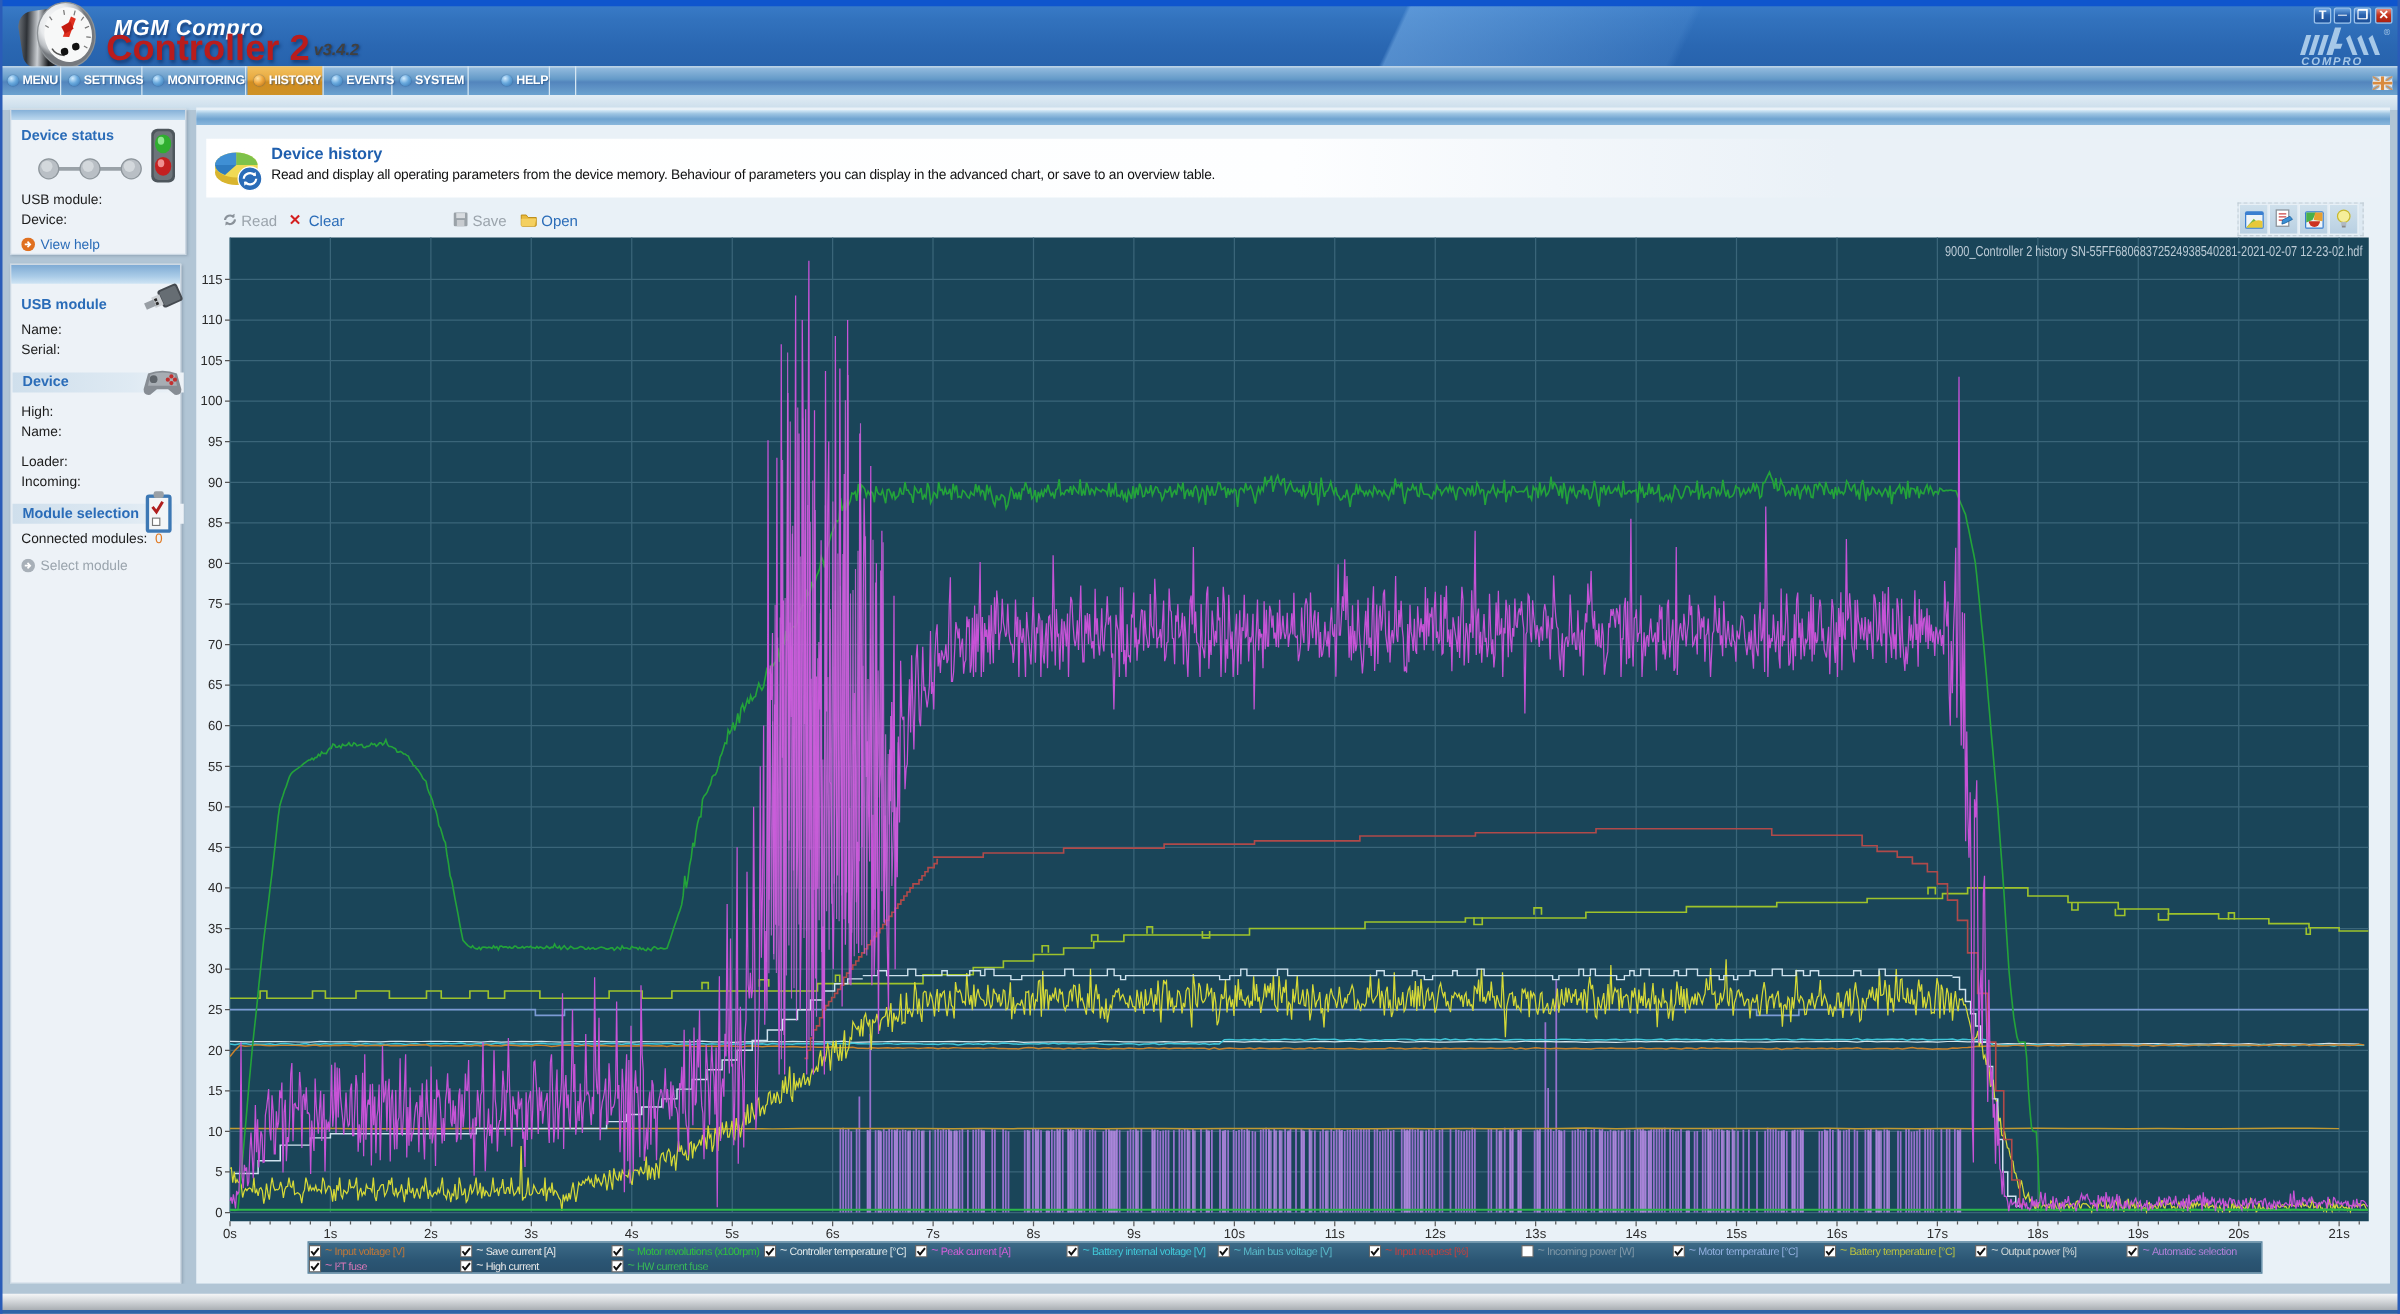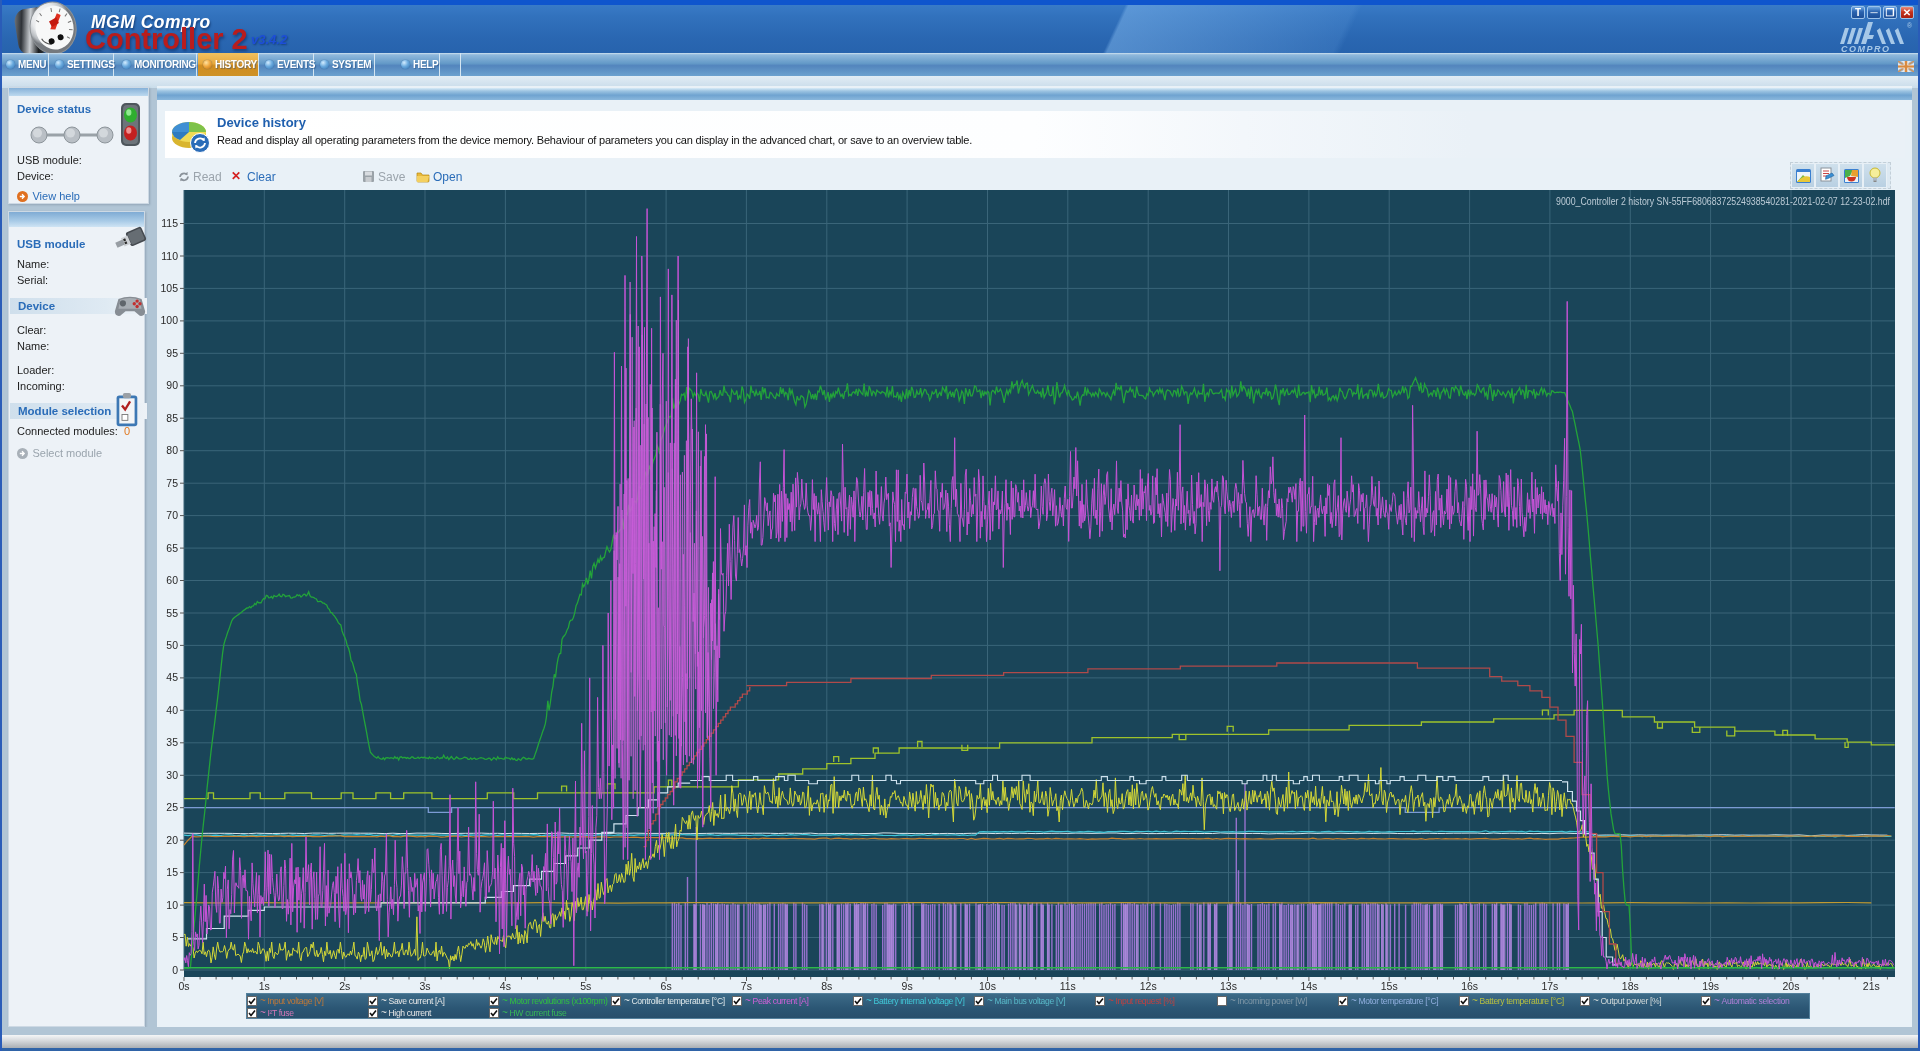--- a/index.html
+++ b/index.html
@@ -3,21 +3,21 @@
 <style>
 *{margin:0;padding:0;box-sizing:border-box}
 html,body{width:1920px;height:1051px;overflow:hidden;font-family:"Liberation Sans",sans-serif;background:#b1c5d5}
 .abs{position:absolute}
 
 #titlebar{left:0;top:0;width:1920px;height:53px;background:linear-gradient(180deg,#3c7ecb 0%,#3272bd 30%,#2a67b2 70%,#2763ad 100%);overflow:hidden}
 #titlebar .topstrip{position:absolute;left:0;top:0;width:100%;height:5px;background:#0f55cd}
 #titlebar .streak{position:absolute;left:840px;top:-40px;width:700px;height:140px;background:linear-gradient(115deg,rgba(255,255,255,0) 40%,rgba(120,175,230,.55) 40.5%,rgba(90,150,215,.25) 70%,rgba(255,255,255,0) 71%)}
 .t1{position:absolute;left:91px;top:12px;font-size:17.5px;font-weight:bold;font-style:italic;color:#fff;text-shadow:1px 2px 2px rgba(10,40,90,.6);letter-spacing:.5px}
 .t2{position:absolute;left:85px;top:23px;font-size:29px;font-weight:bold;color:#b91c1c;text-shadow:1px 2px 3px rgba(10,40,90,.6)}
-.t3{position:absolute;left:251px;top:32px;font-size:13px;font-weight:bold;font-style:italic;color:#1d4ed8;text-shadow:1px 1px 2px rgba(10,40,90,.6)}
+.t3{position:absolute;left:251px;top:32px;font-size:13px;font-weight:bold;font-style:italic;color:#404040;text-shadow:1px 1px 2px rgba(10,40,90,.6)}
 
 .wbtn{position:absolute;top:6px;width:14px;height:13px;border-radius:2px;border:1px solid #9cc2ea;color:#fff;font-size:10px;font-weight:bold;text-align:center;line-height:11px;background:linear-gradient(180deg,#6ea6e2,#2a62ae 45%,#1c4f98)}
 .wbtn.red{background:linear-gradient(180deg,#ec8f7d,#c6331d 45%,#a81f10)}
 
 #menubar{left:0;top:53px;width:1920px;height:23px;background:linear-gradient(180deg,#cfe2ef 0%,#8fb8dc 8%,#649ac8 45%,#5385bd 55%,#6ca2cf 100%)}
 .tab{position:absolute;top:53px;height:23px;border-right:1px solid #d5e6f2;display:flex;align-items:center;padding:0 0;color:#fff;font-size:10px;font-weight:bold;letter-spacing:-0.3px;text-shadow:1px 1px 1px rgba(30,70,120,.55)}
 .tab .sp{flex:none;width:9px;height:9px;border-radius:50%;margin:0 3px 0 5px;background:radial-gradient(circle at 35% 30%,#d2ecff,#6aaade 45%,#2f6fae);box-shadow:0 0 1px #1c4f86}
 .tab.active{background:linear-gradient(180deg,#f2c160 0%,#e8a93e 45%,#d18d20 55%,#ce9227 100%)}
 .tab.active .sp{background:radial-gradient(circle at 35% 30%,#ffe2a0,#f0a83e 45%,#b36a10)}
 #flag{left:1898px;top:61px;width:16px;height:11px}
@@ -192,21 +192,21 @@
  <div class="abs sechead phead" style="left:1px;top:86px;width:137px">Device</div>
  <svg class="abs" style="left:102px;top:78px" width="38" height="32" viewBox="0 0 42 36">
   <path d="M8 10 Q21 5 34 10 L38 24 Q38 30 32 29 L26 24 L16 24 L10 29 Q4 30 4 24 Z" fill="#878d94"></path>
   <path d="M10 11 Q21 7 32 11 L34 21 L8 21 Z" fill="#a7adb3"></path>
   <circle cx="13" cy="15" r="3.5" fill="#5f656b"></circle>
       <circle cx="29" cy="12.5" r="1.9" fill="#c23030"></circle>
       <circle cx="32.2" cy="15.5" r="1.9" fill="#c23030"></circle>
       <circle cx="29" cy="18.5" r="1.9" fill="#c23030"></circle>
       <circle cx="25.8" cy="15.5" r="1.9" fill="#c23030"></circle>
  </svg>
- <div class="abs plabel" style="left:8px;top:112px">Clear:</div>
+ <div class="abs plabel" style="left:8px;top:112px">High:</div>
  <div class="abs plabel" style="left:8px;top:128px">Name:</div>
  <div class="abs plabel" style="left:8px;top:152px">Loader:</div>
  <div class="abs plabel" style="left:8px;top:168px">Incoming:</div>
  <div class="abs sechead phead" style="left:1px;top:191px;width:137px">Module selection</div>
  <svg class="abs" style="left:104px;top:179px" width="27" height="38" viewBox="0 0 30 42">
   <rect x="4" y="5" width="23" height="34" rx="3" fill="#3d78b4"></rect>
   <rect x="7" y="8" width="17" height="28" fill="#f3f5f7"></rect>
   <rect x="11" y="2" width="9" height="6" rx="2" fill="#9aa0a6"></rect>
   <path d="M10 16 l3.5 4.5 5.5 -9" stroke="#b01f1f" stroke-width="2.6" fill="none"></path>
   <rect x="10" y="26" width="6.5" height="6.5" fill="#fff" stroke="#777"></rect>

